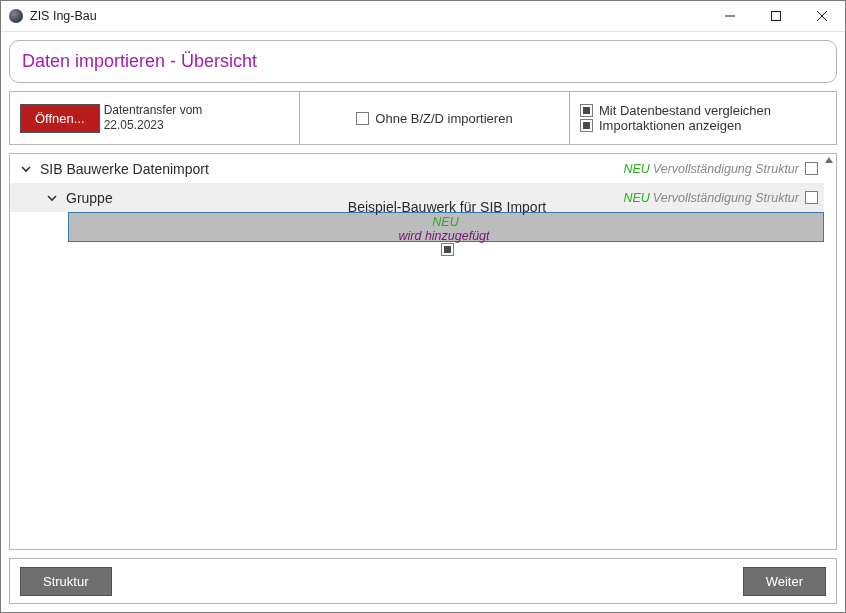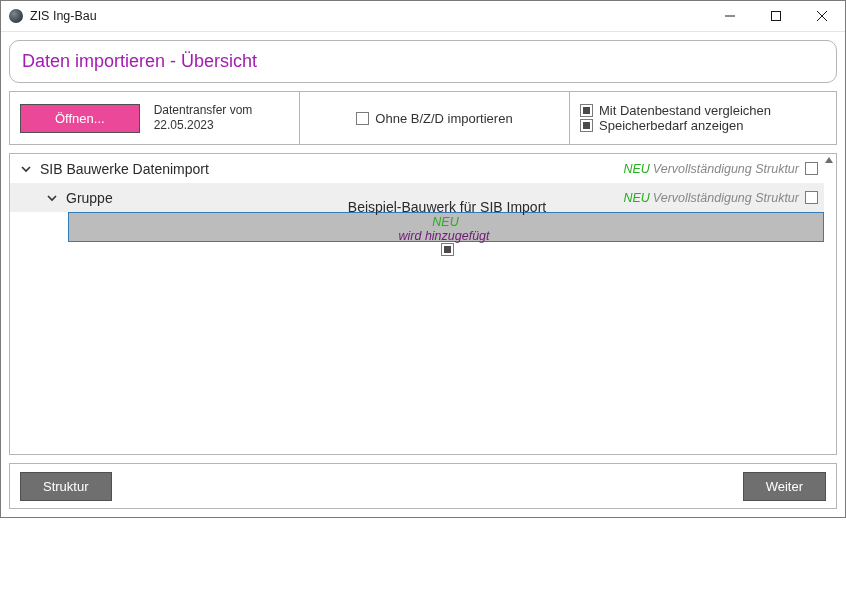--- a/index.html
+++ b/index.html
@@ -6,21 +6,21 @@
   html, body {
     margin: 0; padding: 0;
     font-family: "Segoe UI", Tahoma, sans-serif;
     font-size: 13px;
     color: #333;
     background: #fff;
     width: 846px; height: 613px;
     overflow: hidden;
   }
   .window {
-    width: 846px; height: 518px;
+    width: 846px; height: 613px;
     border: 1px solid #7a7a7a;
     display: flex; flex-direction: column;
     background: #fff;
   }
   .titlebar {
     height: 31px;
     background: #fff;
     display: flex; align-items: center;
     padding-left: 8px;
     border-bottom: 1px solid #e5e5e5;
@@ -62,26 +62,26 @@
     height: 54px;
   }
   .opt-col {
     display: flex; align-items: center;
     padding: 6px 10px;
   }
   .col1 { flex: 0 0 290px; border-right: 1px solid #b5b5b5; }
   .col2 { flex: 0 0 270px; flex-direction: column; justify-content: center; border-right: 1px solid #b5b5b5; }
   .col3 { flex: 1; flex-direction: column; align-items: flex-start; justify-content: center; }
   .btn-open {
-    background: #ec4899;
+    background: #b91c1c;
     color: #fff;
     border: 1px solid #505050;
-    padding: 6px 34px;
+    padding: 6px 14px;
     font-size: 13px;
-    margin-right: 14px;
+    margin-right: 4px;
     cursor: pointer;
   }
   .transfer-text { font-size: 12px; color: #333; line-height: 1.25; }
   .est-line { font-size: 12px; color: #333; margin-bottom: 2px; }
   .chk-line { display: flex; align-items: center; gap: 6px; font-size: 13px; color: #333; }
   .chk {
     width: 13px; height: 13px;
     border: 1px solid #7a7a7a;
     background: #fff;
     display: inline-block;
@@ -212,21 +212,21 @@
           <span>Ohne B/Z/D importieren</span>
         </label>
       </div>
       <div class="opt-col col3">
         <label class="chk-line">
           <span class="chk filled"></span>
           <span>Mit Datenbestand vergleichen</span>
         </label>
         <label class="chk-line">
           <span class="chk filled"></span>
-          <span>Speicherbedarf anzeigen</span>
+          <span>Importaktionen anzeigen</span>
         </label>
       </div>
     </div>
 
     <div class="tree-box">
       <div class="tree-body">
 
         <div class="tree-row row0">
           <span class="expander">
             <svg width="12" height="12">

